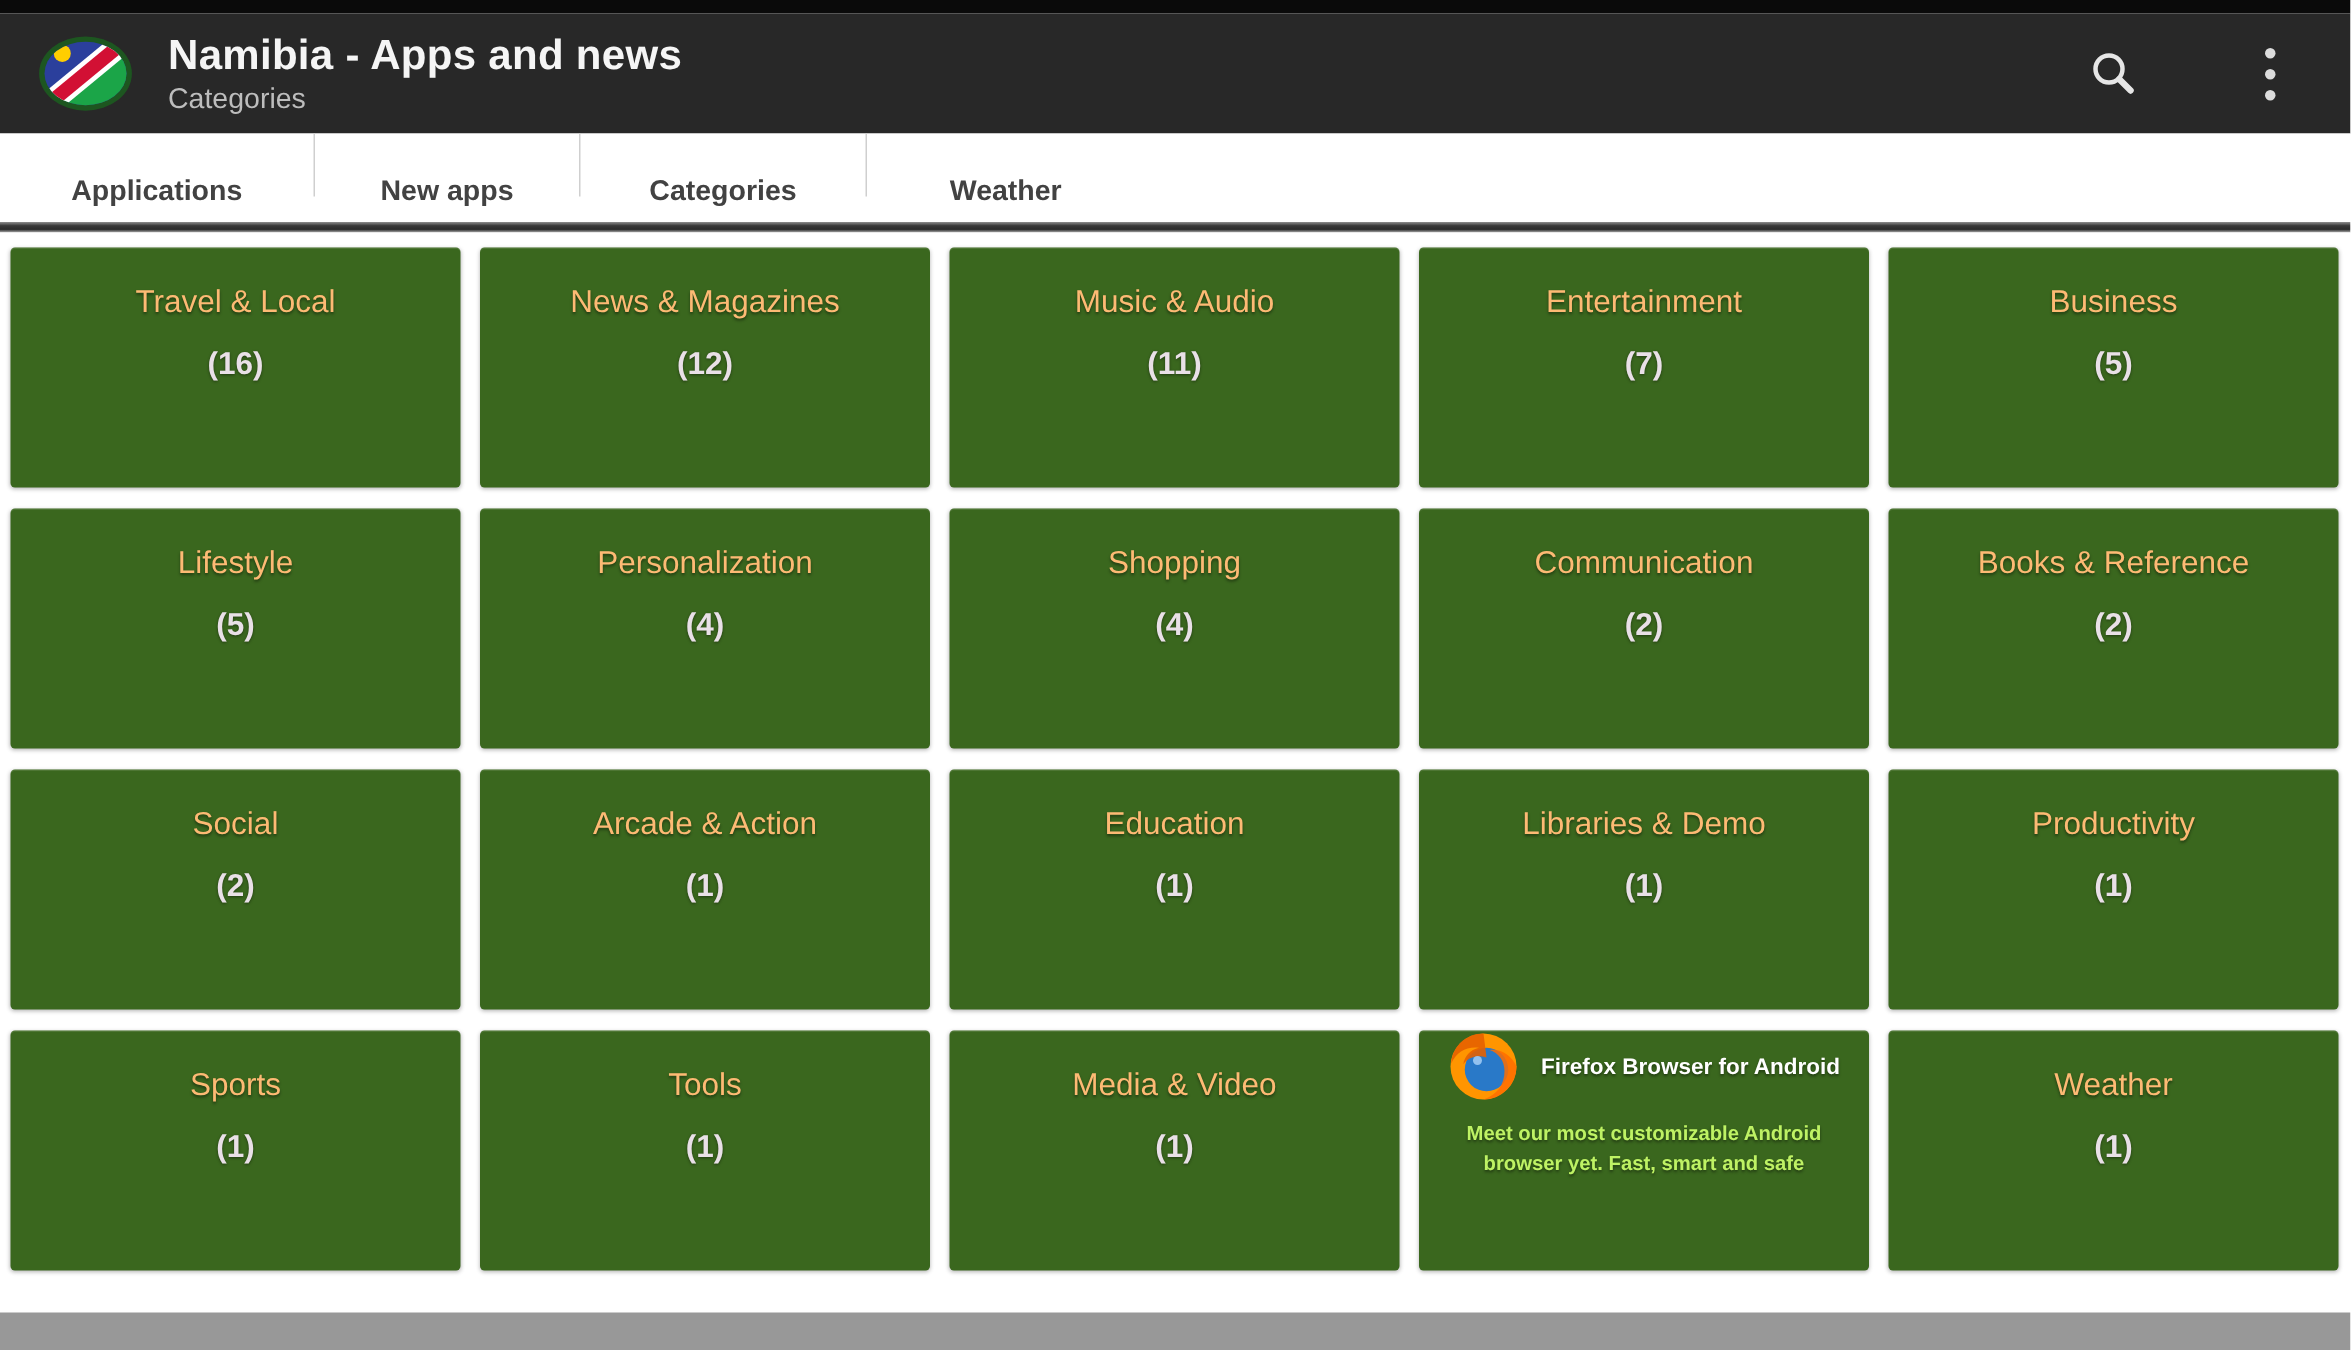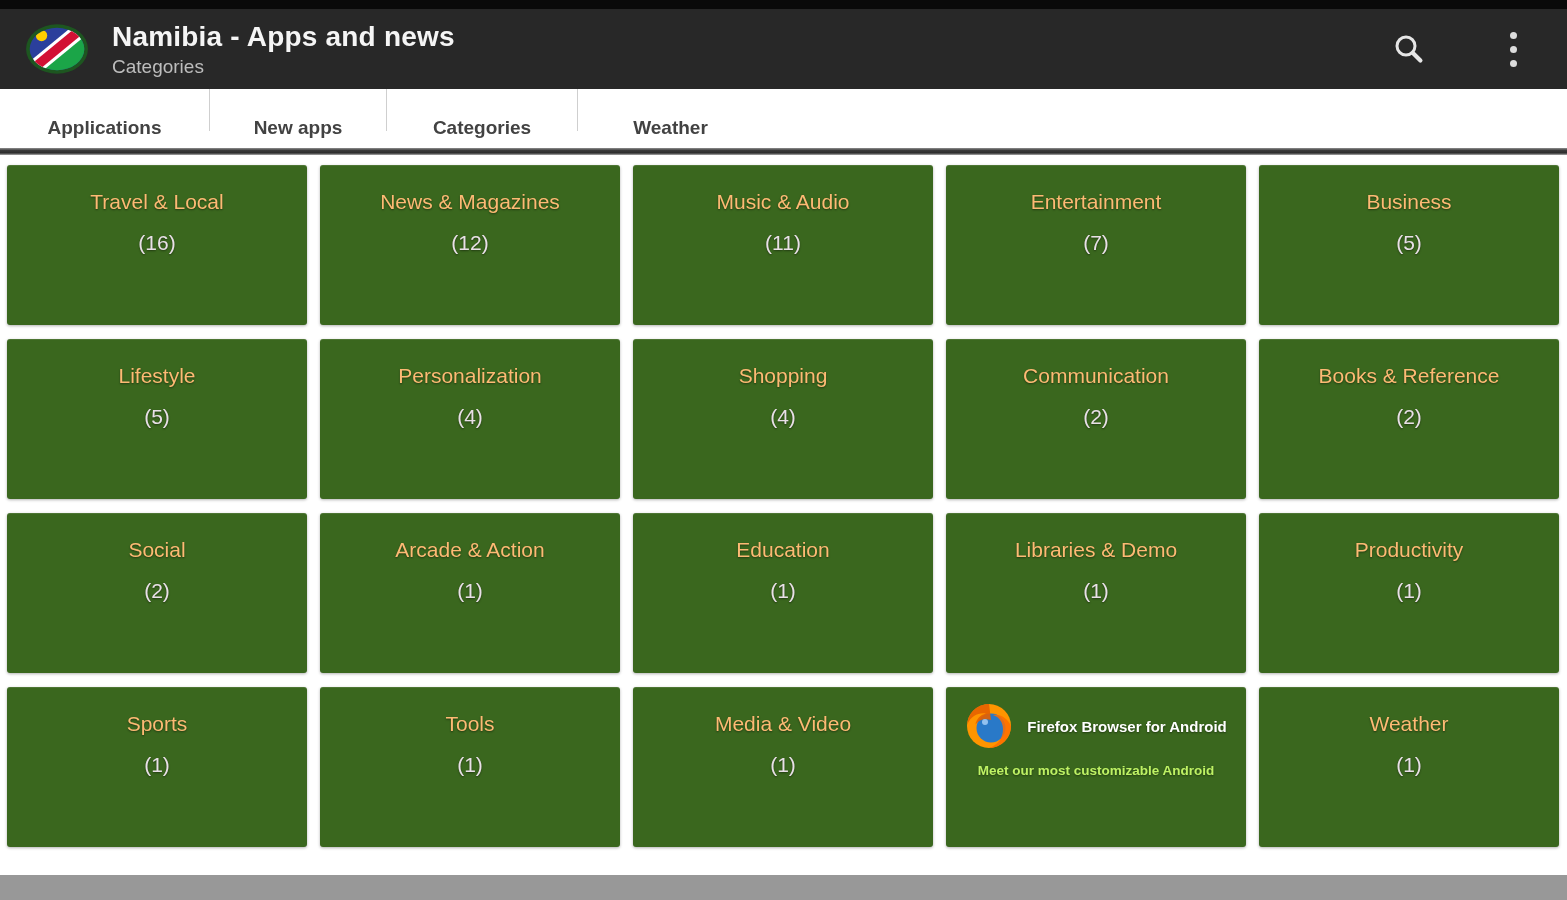--- a/index.html
+++ b/index.html
@@ -76,28 +76,28 @@
     box-shadow: 0 1px 3px rgba(0,0,0,0.30), inset 0 1px 0 rgba(255,255,255,0.10);
     cursor: pointer;
   }
   .tile-name {
     padding-top: 25px;
     font-size: 21px; font-weight: normal; color: #fdba74;
     text-shadow: 0 1px 2px rgba(0,0,0,0.45);
   }
   .tile-count {
     margin-top: 17px;
-    font-size: 21px; font-weight: normal; color: #e9e0e7;
+    font-size: 21px; font-weight: bold; color: #e9e0e7;
     text-shadow: 0 1px 2px rgba(0,0,0,0.45);
   }
 
   
   .ad-header {
     display: flex; align-items: center; justify-content: center;
-    gap: 14px; padding-top: 15px;
+    gap: 14px; 
   }
   .ff-logo { width: 48px; height: 48px; }
   .ad-title {
     font-size: 15px; font-weight: bold; color: #ffffff;
     text-shadow: 0 1px 2px rgba(0,0,0,0.45);
   }
   .ad-desc {
     margin-top: 11px;
     font-size: 13.5px; font-weight: bold; line-height: 1.45;
     color: #bef264; text-shadow: 0 1px 2px rgba(0,0,0,0.45);
@@ -250,20 +250,21 @@
           <circle cx="26" cy="26" r="14.5" fill="#2979c8"></circle>
           <path d="M24 2 C12 2 3 11 2.5 22 C6 14 13 10.5 21 11.5 C15 13 11.5 17 10.5 22.5 C14 17.5 20 16 26 18 L24 2 Z" fill="#e66000" opacity="0.9"></path>
           <path d="M46 24 C46 36 36 46 24 46 C33 43 38 36 38 27 C38 20 34 15 28 13 C36 12 43 17 46 24 Z" fill="#ff6d00" opacity="0.85"></path>
           <circle cx="20" cy="20" r="3" fill="#bfe0ff" opacity="0.7"></circle>
         </svg>
       </span>
       <span class="ad-title">Firefox Browser for Android</span>
     </div>
     <div class="ad-desc">
       <div>Meet our most customizable Android</div>
+      <div>browser yet. Fast, smart and safe</div>
     </div>
   </div>
 
   <div class="tile">
     <div class="tile-name">Weather</div>
     <div class="tile-count">(1)</div>
   </div>
 
 </div>
 

